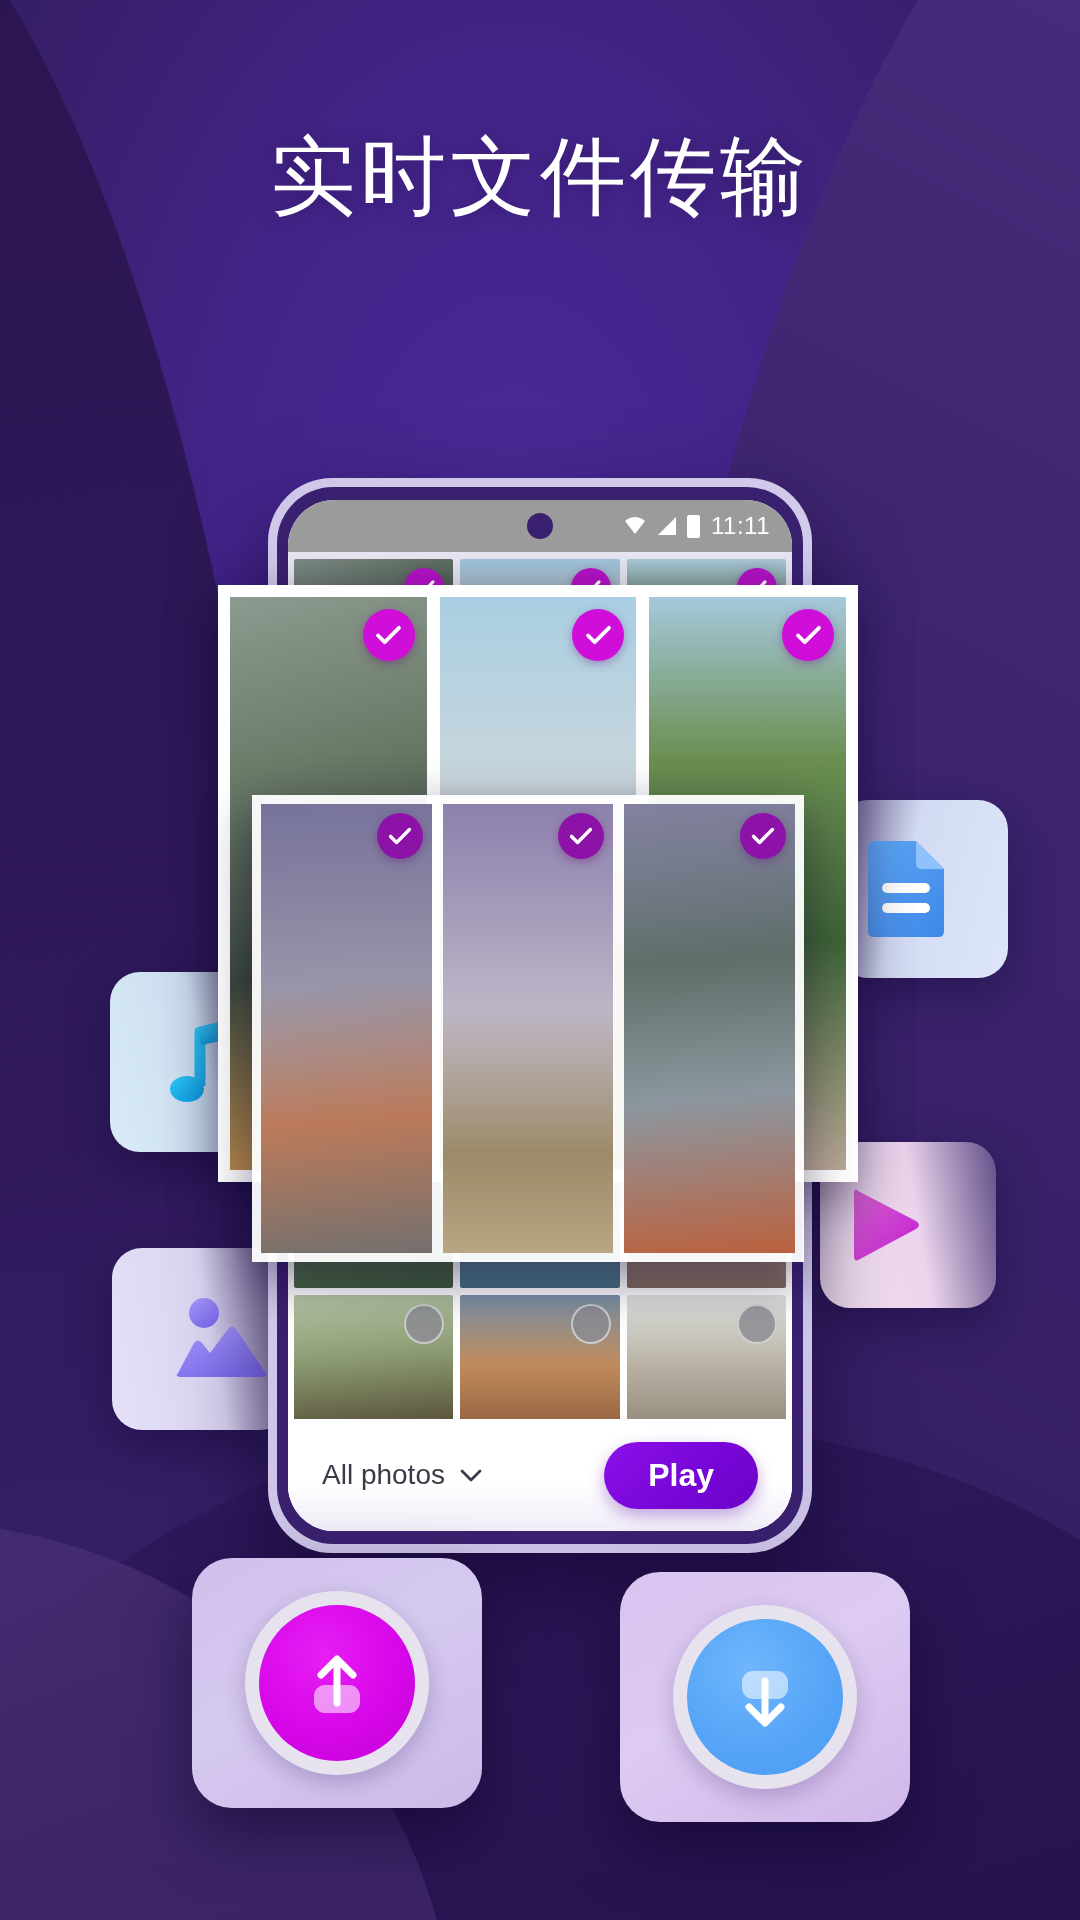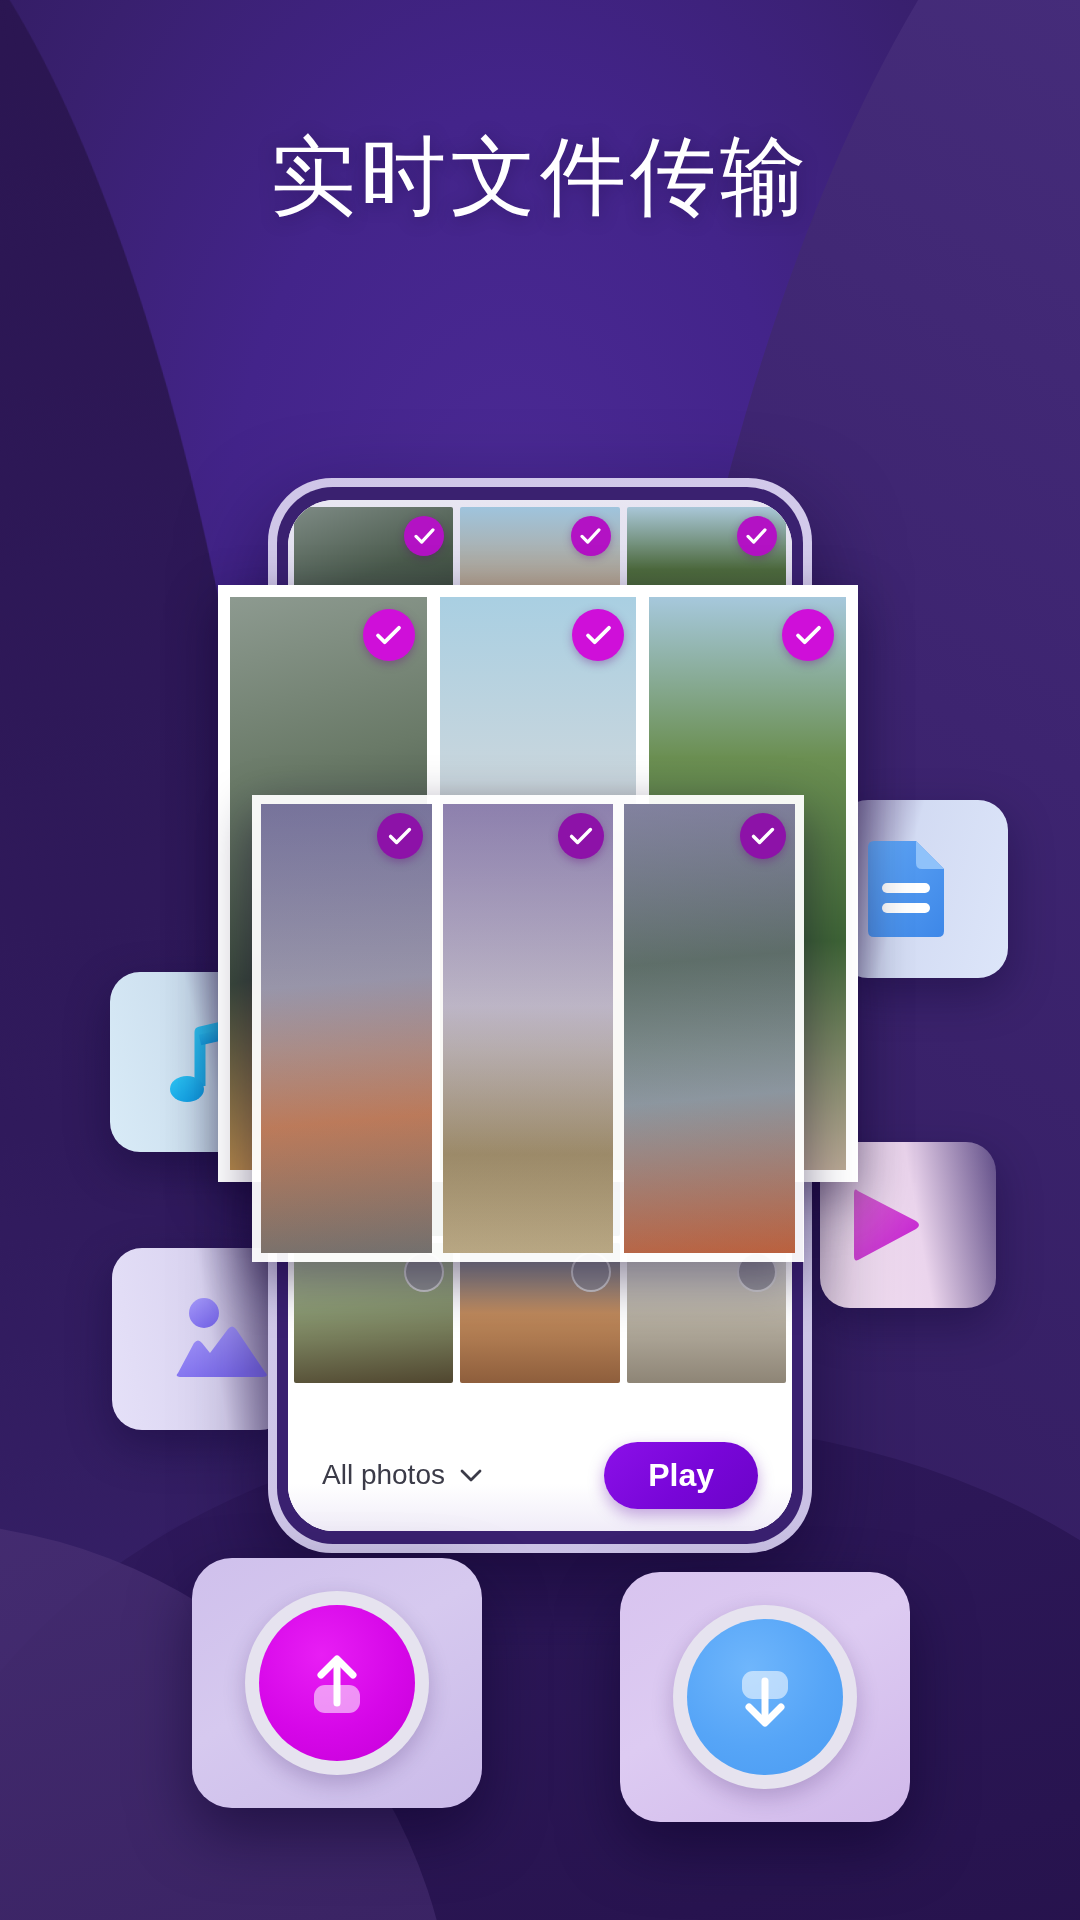--- a/index.html
+++ b/index.html
@@ -218,20 +218,33 @@
   <div class="bg-bottom"></div>
   <div class="bg-bottom2"></div>
 </div>
 
 <div class="title">实时文件传输</div>
 
 <div class="phone">
   <div class="phone-inner">
     <div class="screen">
 
+      <div class="statusbar">
+        <div class="cam-dot"></div>
+        <div class="sb-right">
+          <svg class="ico-wifi" viewBox="0 0 24 24">
+            <path d="M2 7 Q12 -1 22 7 L12 20 Z" fill="#fff"></path>
+          </svg>
+          <svg class="ico-sig" viewBox="0 0 22 22">
+            <path d="M20 2 L20 20 L2 20 Z" fill="#fff"></path>
+          </svg>
+          <div class="ico-bat"></div>
+          <div class="sb-time">11:11</div>
+        </div>
+      </div>
 
       <div class="grid-wrap">
         <div class="pgrid">
 
           <div class="cell">
               <div class="ph" style="background:linear-gradient(160deg,#7d8a84,#4a5a4c 48%,#2f3b31)"></div>
               <div class="badge on">
                 <svg class="tick" viewBox="0 0 22 17">
                   <path d="M2 9 L8 15 L20 2" stroke="#fff" stroke-width="3.4" fill="none" stroke-linecap="round" stroke-linejoin="round"></path>
                 </svg>

